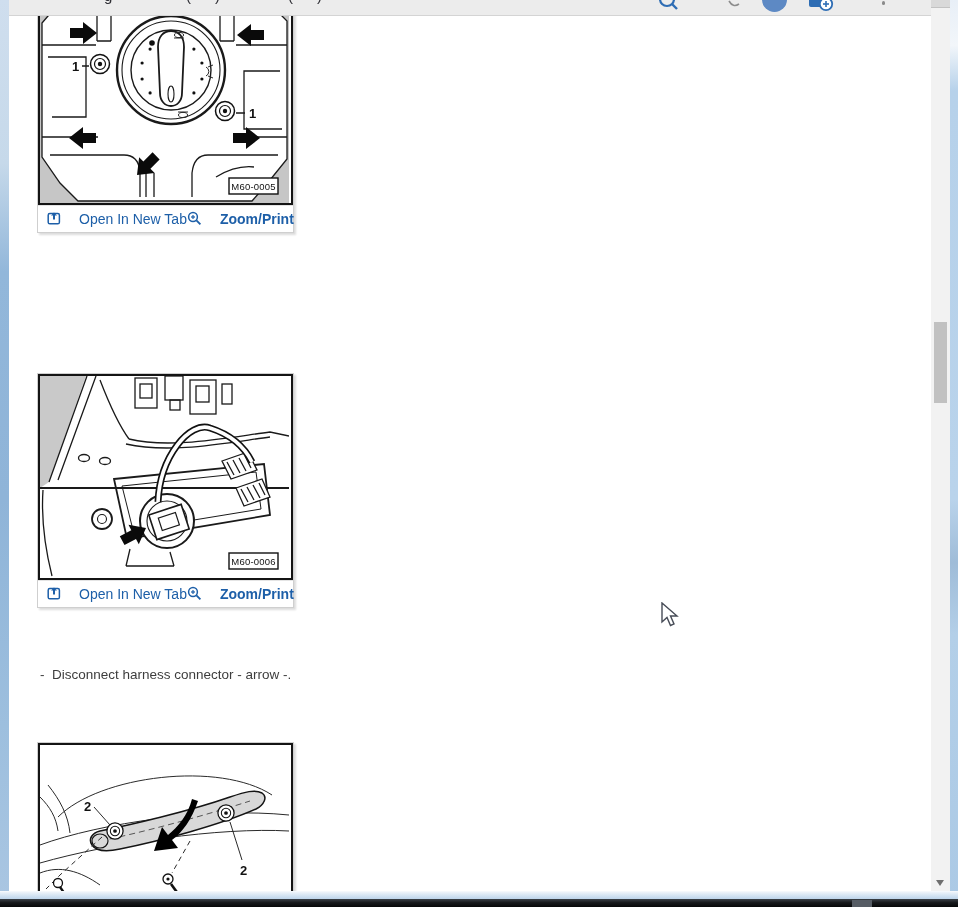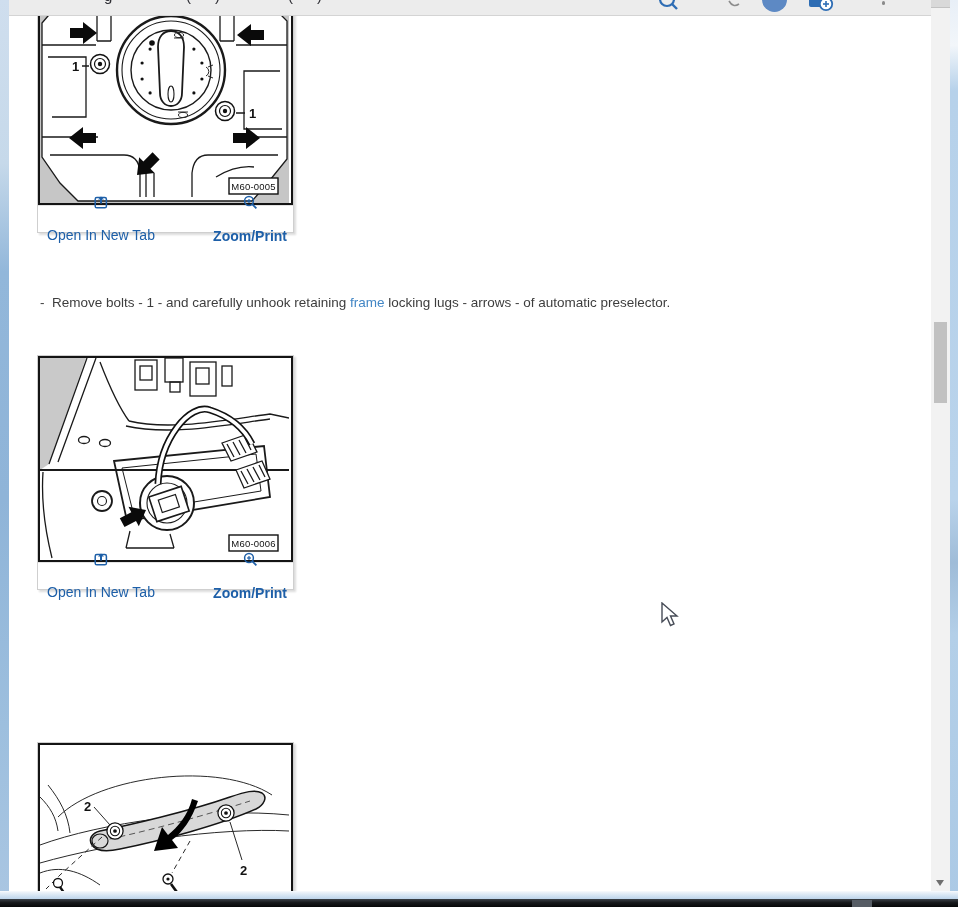--- a/index.html
+++ b/index.html
@@ -28,21 +28,21 @@
   .sb-btn{position:absolute;left:0;top:874px;width:19px;height:17px;background:#f2f2f2;}
   .sb-arrow{position:absolute;left:5px;top:6px;width:0;height:0;
     border-left:4.5px solid transparent;border-right:4.5px solid transparent;border-top:6px solid #6f6f6f;}
 
   
   .fig-card{position:absolute;left:37px;width:255px;background:#fff;
     border:1px solid #cfcfcf;box-shadow:2px 2px 2px rgba(0,0,0,0.14);}
   .fig-img{border:2px solid #141414;line-height:0;background:#fff;}
   .fig-cap{display:flex;align-items:center;height:26px;background:#fff;border-top:1px solid #e4e4e4;
     font-size:14px;color:#1d5fa8;padding:0 6px 0 9px;}
-  .cap-link{display:inline-flex;align-items:center;gap:18px;color:#1d5fa8;cursor:pointer;white-space:nowrap;flex-direction:column;}
+  .cap-link{display:inline-flex;gap:18px;color:#1d5fa8;cursor:pointer;white-space:nowrap;}
   .cap-right{margin-left:auto;font-weight:bold;}
 
   
   .instr{position:absolute;left:40px;font-size:13.5px;color:#3d3d3d;white-space:pre-wrap;}
   .inline-link{color:#4286c5;}
 
   
   .bottom-blue{left:0;top:891px;width:958px;height:8px;z-index:9;
     background:linear-gradient(180deg,#eef4fa 0%,#dcE9f5 30%,#b6d0e9 100%);border-top:1px solid #f4f8fc;}
   .taskbar{left:0;top:899px;width:958px;height:8px;z-index:9;
@@ -187,23 +187,22 @@
           <circle cx="6" cy="6" r="4.4" fill="none" stroke="#1d5fa8" stroke-width="1.5"></circle>
           <line x1="4" y1="6" x2="8" y2="6" stroke="#1d5fa8" stroke-width="1.2"></line>
           <line x1="6" y1="4" x2="6" y2="8" stroke="#1d5fa8" stroke-width="1.2"></line>
           <line x1="9.4" y1="9.4" x2="13.4" y2="13.4" stroke="#1d5fa8" stroke-width="1.8"></line>
         </svg>
         <span>Zoom/Print</span>
       </span>
     </div>
   </div>
 
-  <p class="instr" style="top:295px;margin:0;width:760px"><span>-  Remove bolts - 1 - and carefully unhook retaining </span><span class="inline-link">frame</span><span> locking lugs - arrows - of automatic preselector.</span></p>
-
-  <div class="fig-card" style="top:355px">
+
+  <div class="fig-card" style="top:373px">
     <div class="fig-img">
       <svg width="249" height="202" viewBox="0 0 249 202">
         <rect width="249" height="202" fill="#fff"></rect>
         <polygon points="0,0 46,0 9,106 0,112" fill="#c9c9c9"></polygon>
         <g class="ln">
           <path d="M47,0 L9,106 M56,0 L18,104"></path>
           <path d="M0,112 H249" stroke-width="2"></path>
           <path d="M89,63 C130,73 185,62 230,56 L249,60"></path>
           <path d="M86,68 C130,78 185,67 230,61"></path>
           <path d="M60,4 C70,30 78,48 89,63"></path>
@@ -265,20 +264,21 @@
           <circle cx="6" cy="6" r="4.4" fill="none" stroke="#1d5fa8" stroke-width="1.5"></circle>
           <line x1="4" y1="6" x2="8" y2="6" stroke="#1d5fa8" stroke-width="1.2"></line>
           <line x1="6" y1="4" x2="6" y2="8" stroke="#1d5fa8" stroke-width="1.2"></line>
           <line x1="9.4" y1="9.4" x2="13.4" y2="13.4" stroke="#1d5fa8" stroke-width="1.8"></line>
         </svg>
         <span>Zoom/Print</span>
       </span>
     </div>
   </div>
 
+  <p class="instr" style="top:667px;margin:0;width:500px"><span>-  Disconnect harness connector - arrow -.</span></p>
 
   <div class="fig-card" style="top:742px">
     <div class="fig-img">
       <svg width="249" height="150" viewBox="0 0 249 150">
         <rect width="249" height="150" fill="#fff"></rect>
         <g class="thin">
           <path d="M18,72 C60,30 180,16 232,50"></path>
           <path d="M0,100 C60,78 170,62 249,70"></path>
           <path d="M0,118 C70,98 180,82 249,86"></path>
           <path d="M8,40 C20,55 28,70 30,88"></path>

